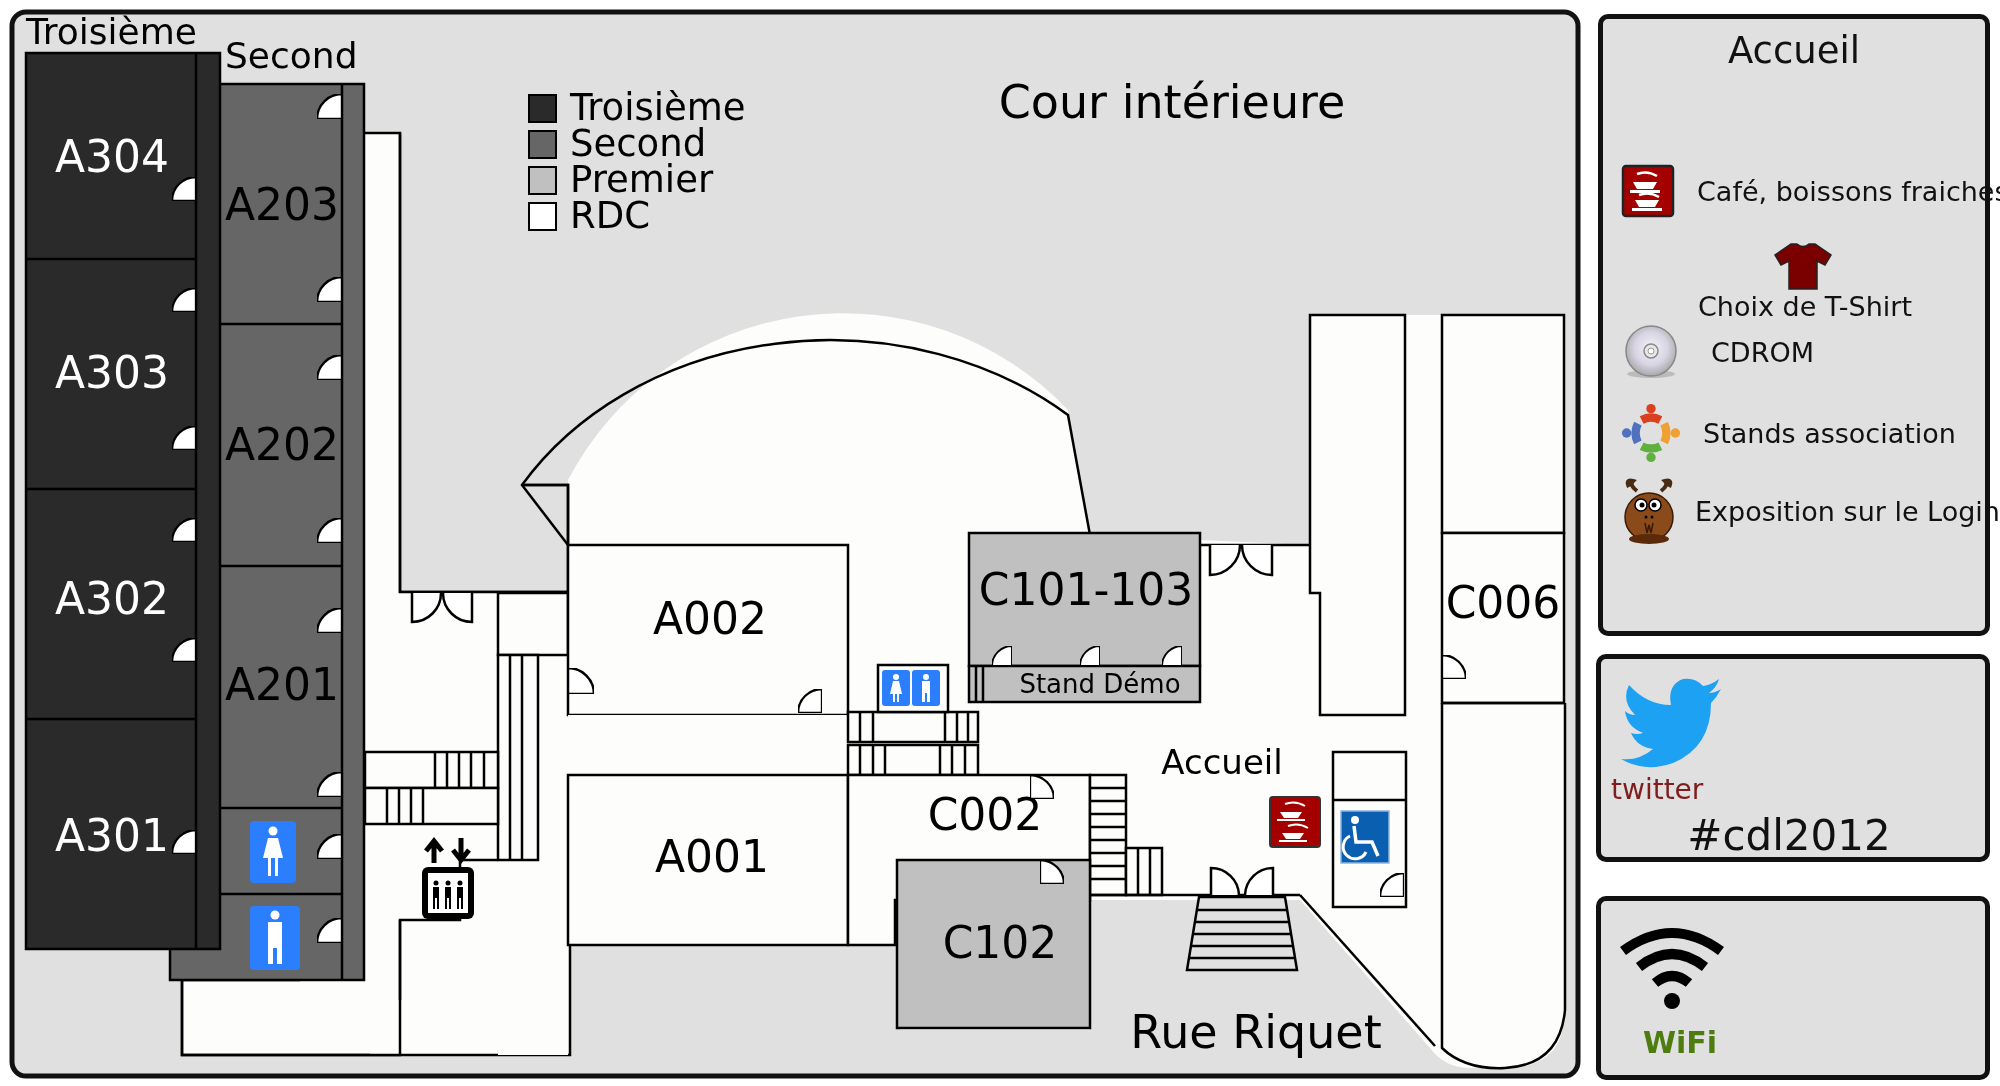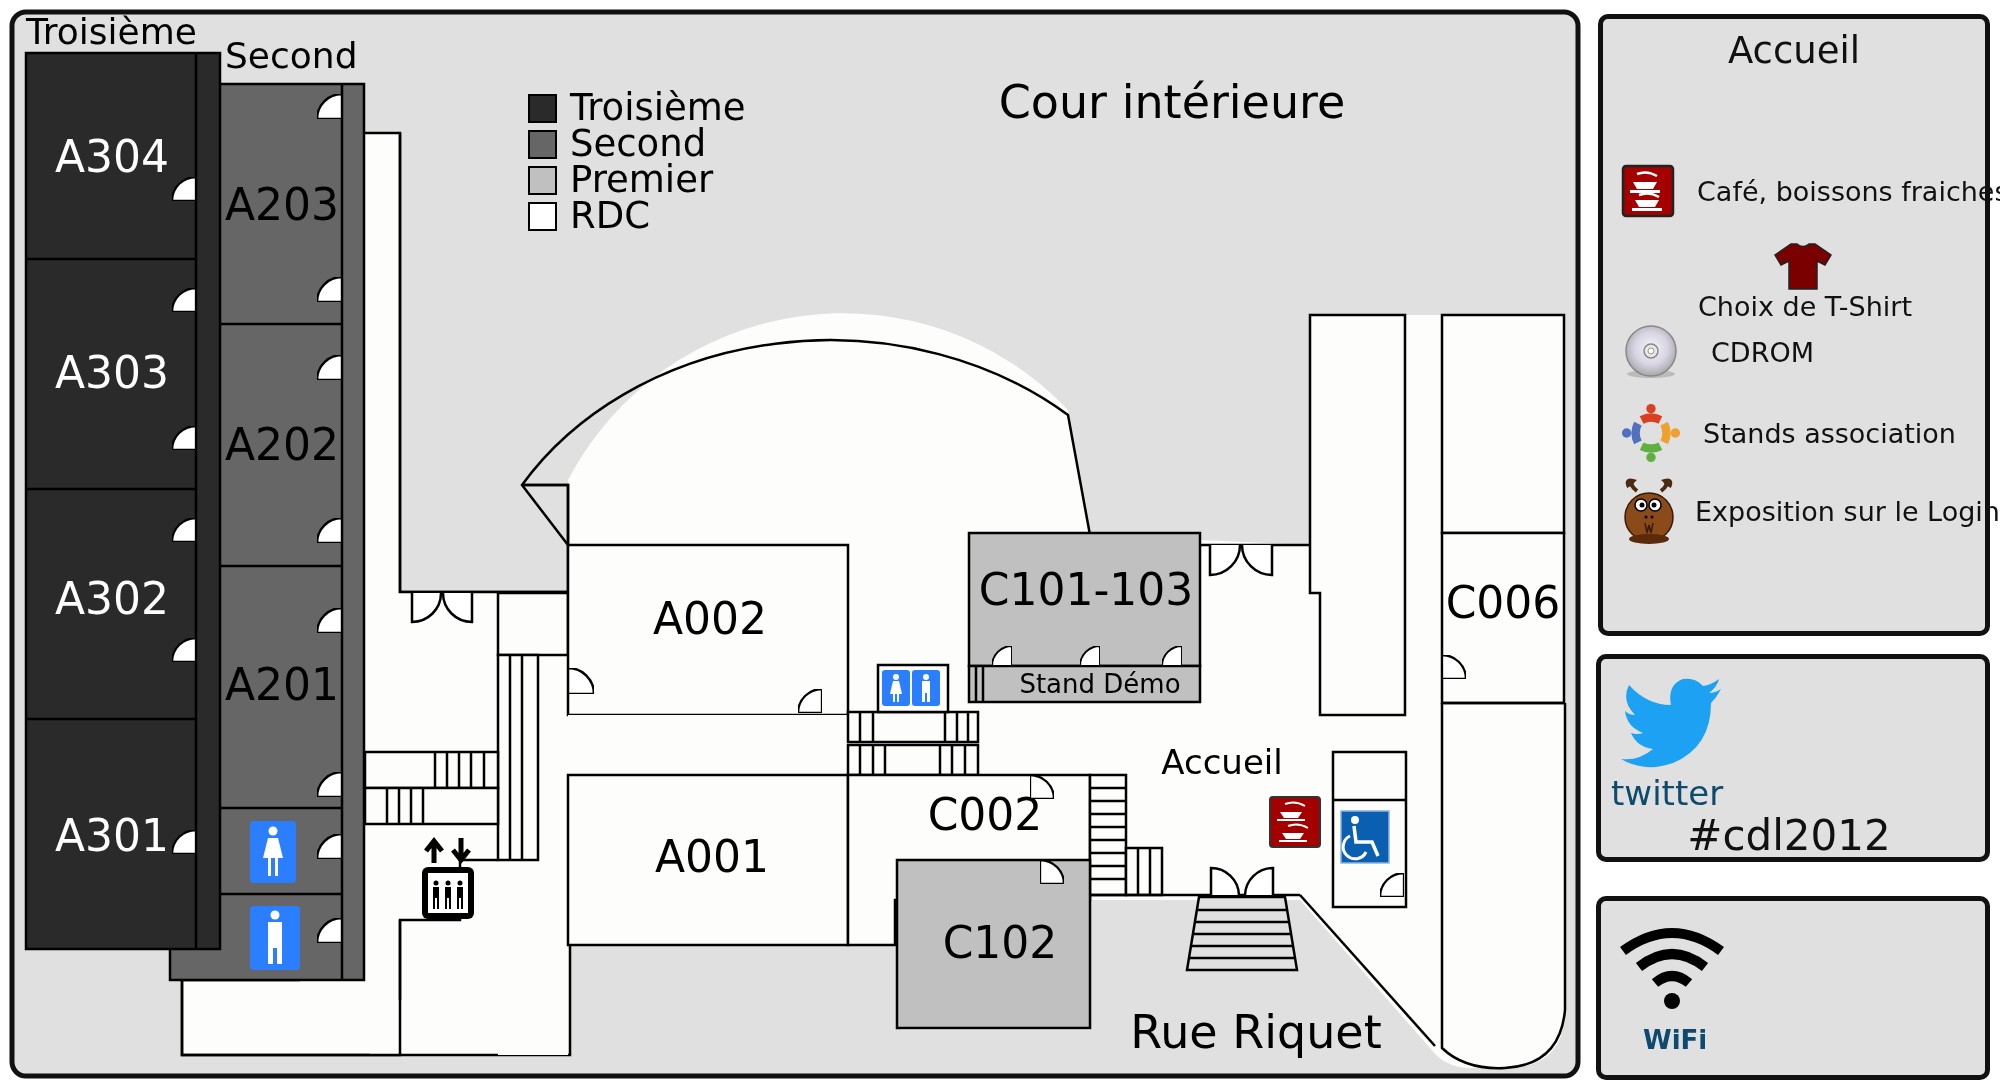--- a/index.html
+++ b/index.html
@@ -401,30 +401,30 @@
       </div>
       <span class="tx" style="margin-left:18px;">Exposition sur le Login</span>
     </div>
   </div>
 
   <div class="panel" style="left:1596px;top:654px;width:394px;height:208px;">
     <div style="position:absolute;left:10px;top:18px;width:120px;height:130px;">
       <svg width="110" height="92" viewBox="0 0 110 92" style="position:absolute;left:10px;top:0;">
         <path d="M100 12 Q94 16 88 16 Q96 10 98 2 Q90 8 82 9 Q74 0 62 2 Q46 8 50 28 Q26 28 8 8 Q0 24 14 38 Q8 38 4 34 Q6 50 22 56 Q16 58 10 56 Q16 70 32 72 Q18 84 0 82 Q24 96 52 86 Q90 70 90 26 Q96 20 100 12 Z" fill="#1da1f2"></path>
       </svg>
-      <div style="position:absolute;left:0;top:96px;font-size:34px;color:#0c4a6e;">twitter</div>
+      <div style="position:absolute;left:0;top:96px;font-size:28px;color:#7f1d1d;">twitter</div>
     </div>
     <div style="position:absolute;left:0;right:8px;top:152px;text-align:center;font-size:42px;color:#111;">#cdl2012</div>
   </div>
 
   <div class="panel" style="left:1596px;top:896px;width:394px;height:184px;">
     <svg width="110" height="100" viewBox="0 0 110 100" style="position:absolute;left:16px;top:20px;">
       <path d="M6 30 Q55 -6 104 30" stroke="#000" stroke-width="10" fill="none" stroke-linecap="butt"></path>
       <path d="M22 46 Q55 20 88 46" stroke="#000" stroke-width="10" fill="none"></path>
       <path d="M38 62 Q55 48 72 62" stroke="#000" stroke-width="10" fill="none"></path>
       <circle cx="55" cy="80" r="8" fill="#000"></circle>
     </svg>
-    <div style="position:absolute;left:42px;top:124px;font-size:26px;font-weight:bold;color:#0c4a6e;">WiFi</div>
+    <div style="position:absolute;left:42px;top:124px;font-size:30px;font-weight:bold;color:#4d7c0f;">WiFi</div>
     <div style="position:absolute;left:130px;top:24px;">
     </div>
   </div>
 
 </div>
 
 </body></html>

